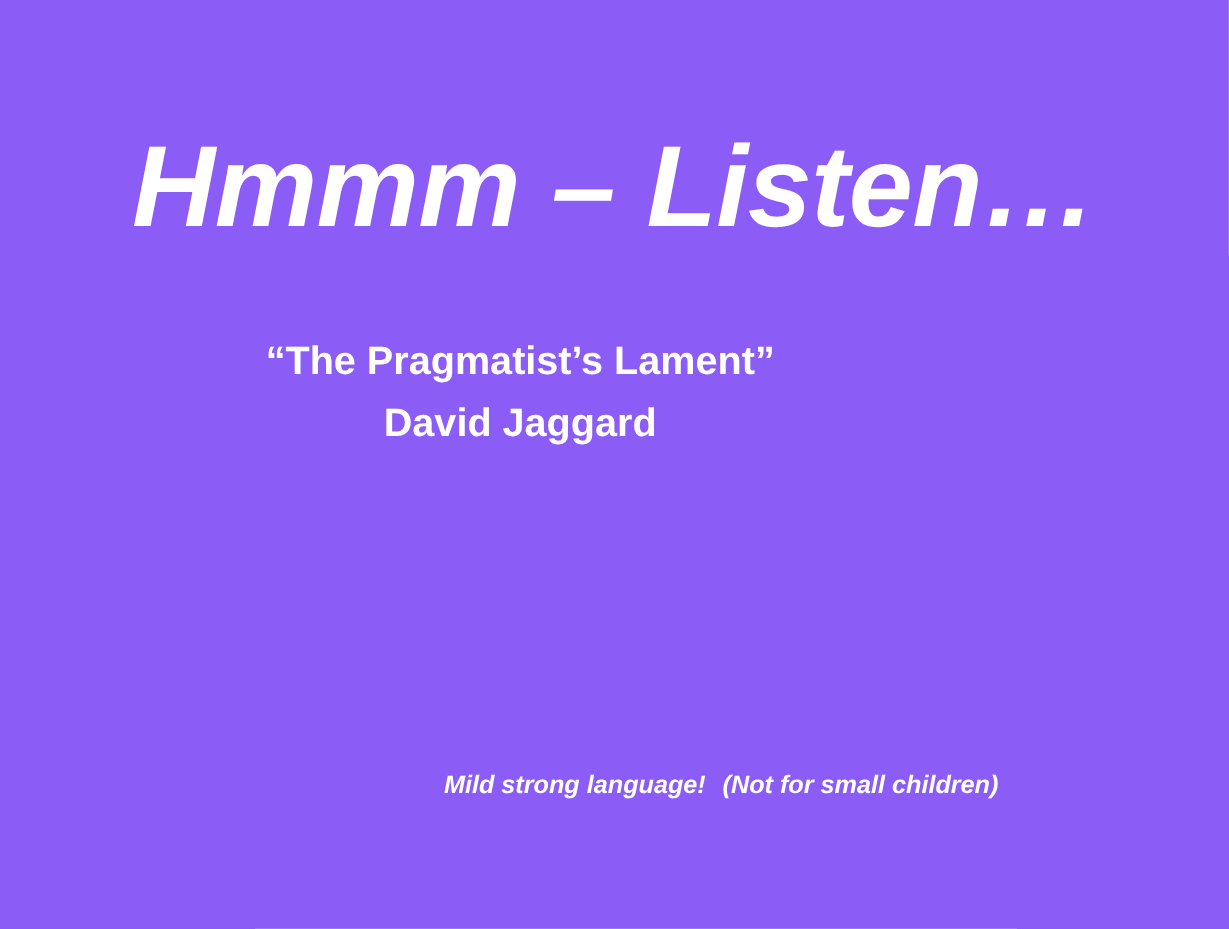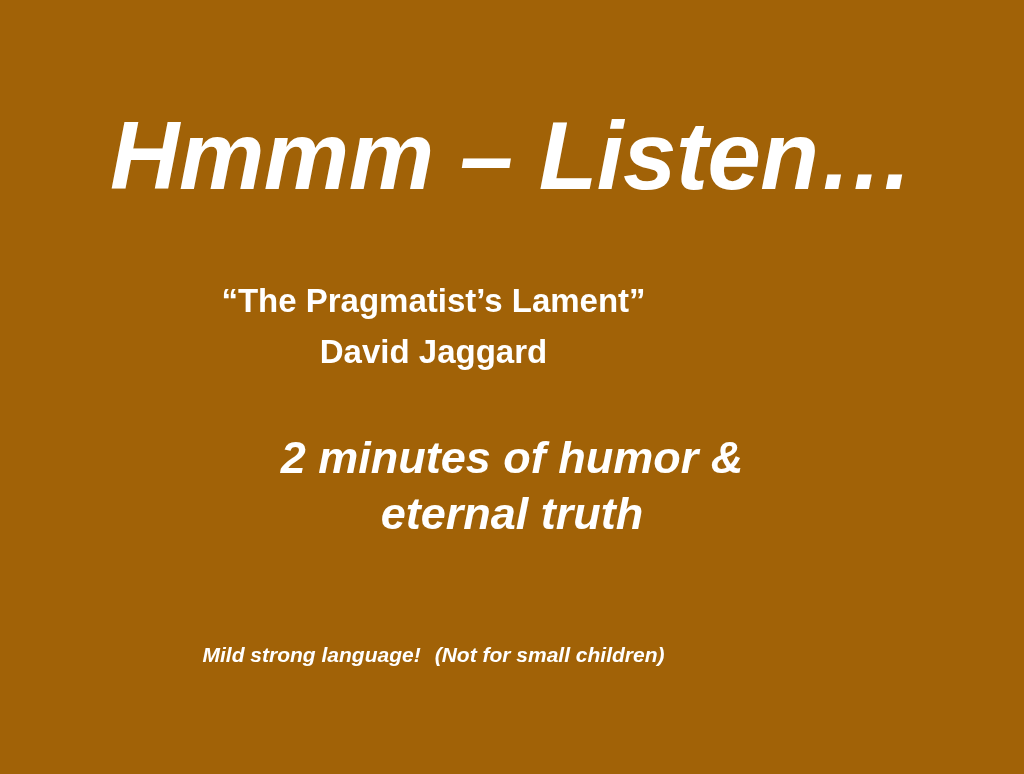--- a/index.html
+++ b/index.html
@@ -77,53 +77,49 @@
     white-space: nowrap;
     color: #FFFFFF;
   }
 
   
   .advisory-block {
     position: absolute;
     left: 0;
     top: 617px;
     width: 832px;
-    text-align: center;
+    text-align: right;
   }
   .advisory-line {
     font-size: 21px;
     line-height: 1.2;
     font-weight: bold;
     font-style: italic;
     white-space: pre;
     color: #FFFFFF;
   }
   .advisory-line .advisory-gap {
     display: inline-block;
     width: 14px;
   }
 </style>
 </head>
 <body>
 
-<div id="slide" style="background: #a16207; color: rgb(255, 255, 255);">
+<div id="slide" style="background: #8b5cf6; color: rgb(255, 255, 255);">
 
   <div class="title-block">
     <div class="slide-title">Hmmm – Listen…</div>
   </div>
 
   <div class="subtitle-block">
     <div class="subtitle-line">“The Pragmatist’s Lament”</div>
     <div class="subtitle-line">David Jaggard</div>
   </div>
 
-  <div class="tagline-block">
-    <div class="tagline-line">2 minutes of humor &amp;</div>
-    <div class="tagline-line">eternal truth</div>
-  </div>
 
   <div class="advisory-block">
     <div class="advisory-line">
       <span>Mild strong language!</span><span class="advisory-gap"></span><span>(Not for small children)</span>
     </div>
   </div>
 
 </div>
 
 </body></html>

